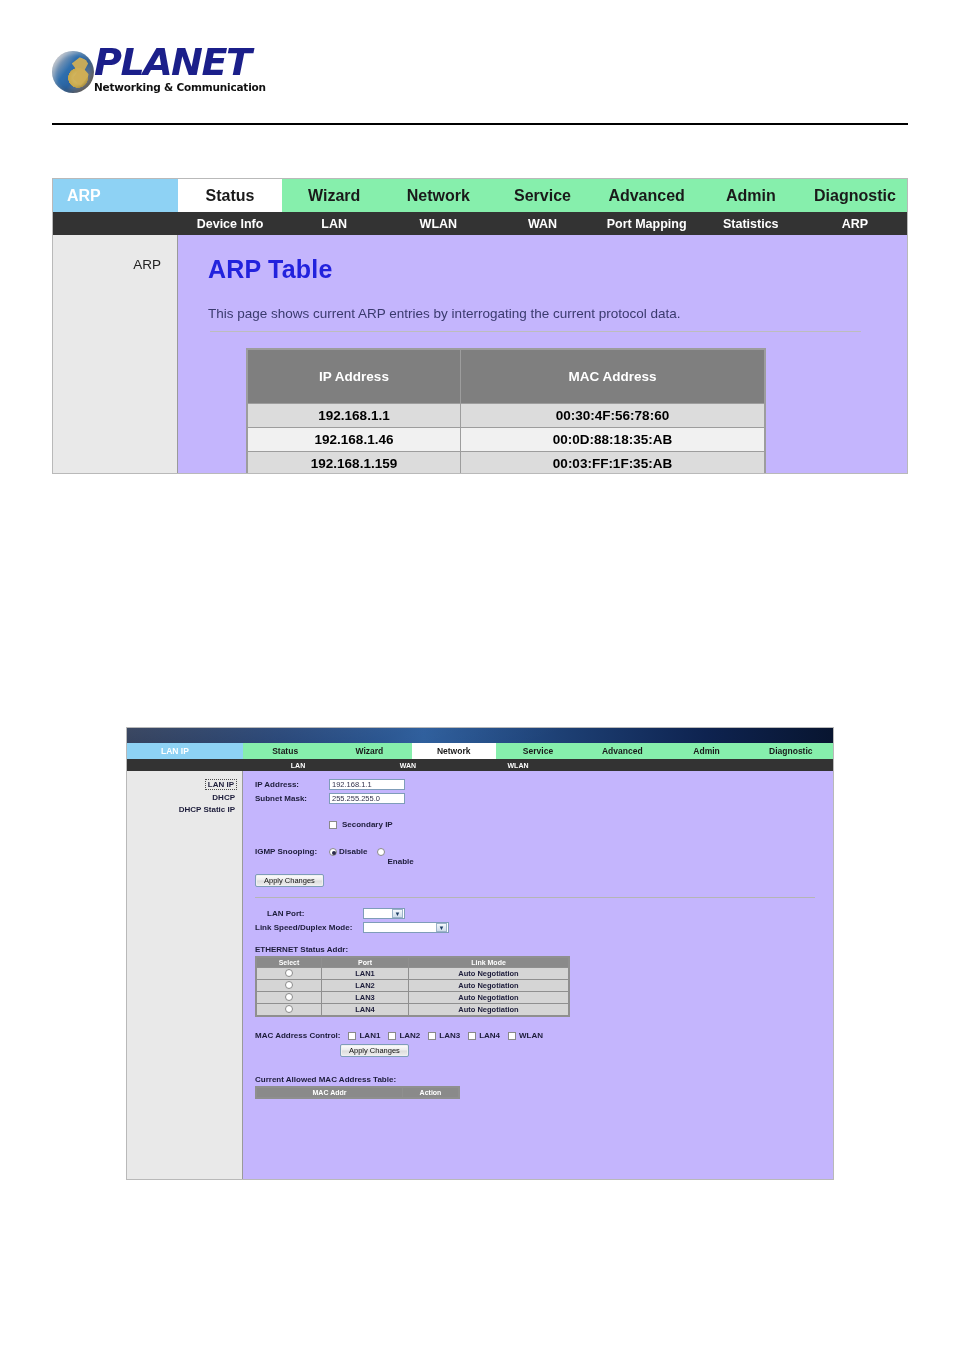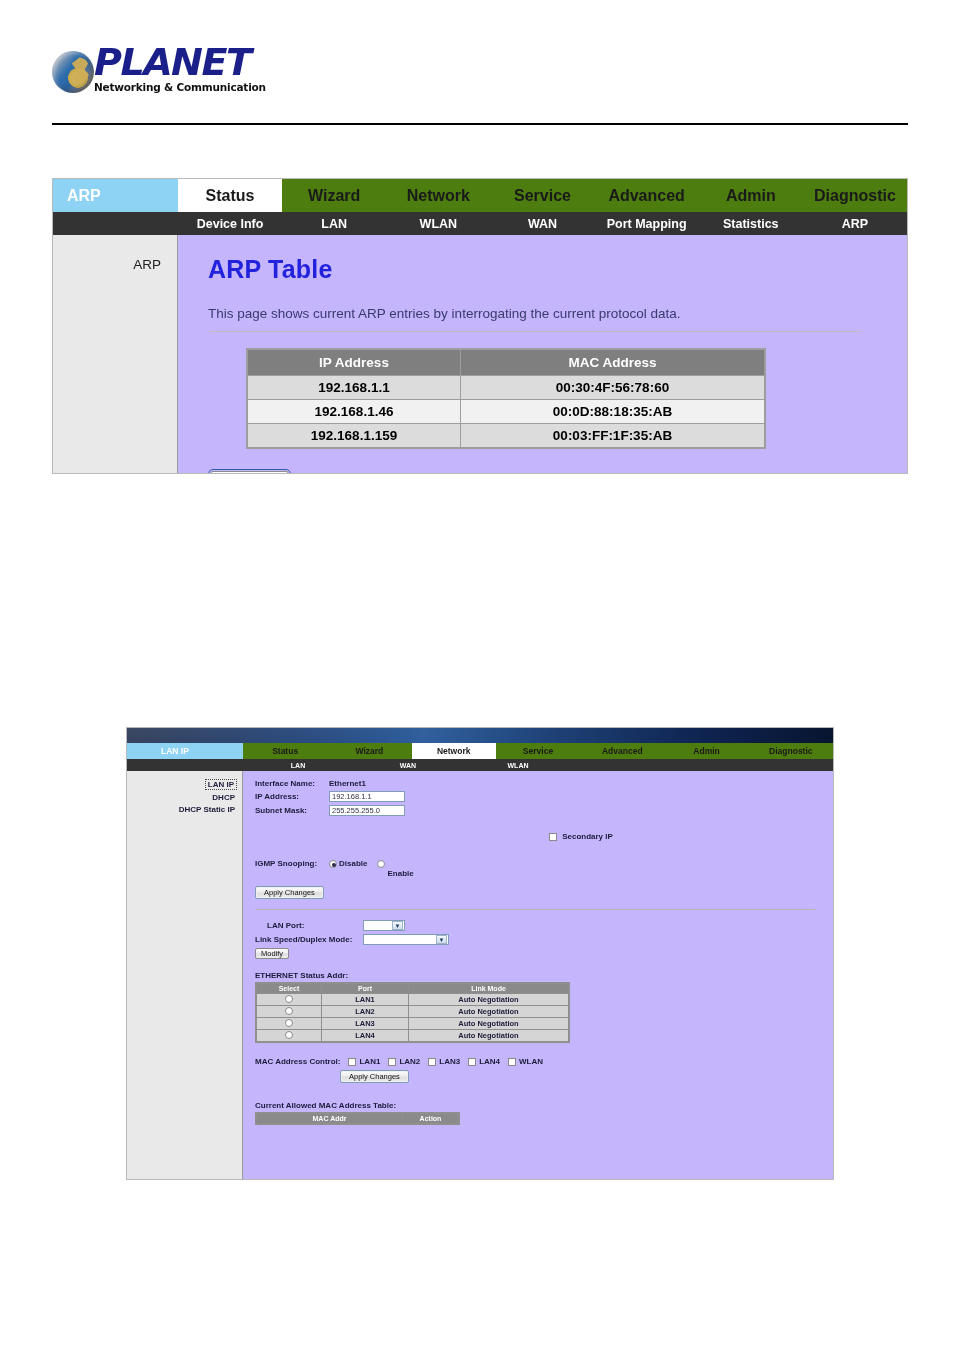--- a/index.html
+++ b/index.html
@@ -102,21 +102,21 @@
     display: flex;
     align-items: center;
   }
   .nav-tab {
     flex: 1 1 0;
     display: flex;
     align-items: center;
     justify-content: center;
     color: #1a1a1a;
     font-weight: 700;
-    background: #4d7c0f;
+    background: #86efac;
     white-space: nowrap;
   }
   .nav-tab.active {
     background: #ffffff;
   }
   .subbar {
     display: flex;
     width: 100%;
     background: #333333;
     align-items: stretch;
@@ -197,21 +197,21 @@
   }
   table.grid td {
     background: #dcdcdc;
     color: #000000;
     text-align: center;
     font-weight: 700;
   }
   table.grid tr.alt td { background: #f1f1f1; text-align: center; }
 
   #arp-table { margin: 0 auto 0 38px; width: 520px; }
-  #arp-table th { font-size: 13.5px; padding: 5px 4px; }
+  #arp-table th { font-size: 13.5px; padding: 19px 4px; }
   #arp-table td { font-size: 13.5px; padding: 4px; }
   #arp-table .col-ip { width: 212px; }
 
   .btn {
     background: linear-gradient(180deg,#fdfdfd 0%, #ececec 48%, #dcdcdc 52%, #efefef 100%);
     border: 1px solid #8b8b8b;
     border-radius: 3px;
     color: #111111;
     cursor: default;
     font-family: "Liberation Sans", sans-serif;
@@ -443,36 +443,32 @@
     <div class="body-row" style="height:410px;">
 
       <div class="side">
         <div class="side-item sel">LAN IP</div>
         <div class="side-item">DHCP</div>
         <div class="side-item">DHCP Static IP</div>
       </div>
 
       <div class="content frm">
 
-        <div class="frm-row">
-          <span class="frm-label">Interface Name:</span>
-          <span class="frm-val">Ethernet1</span>
-        </div>
 
         <div class="frm-row">
           <span class="frm-label">IP Address:</span>
           <input class="txt" style="width: 76px;" value="192.168.1.1">
         </div>
 
         <div class="frm-row">
           <span class="frm-label">Subnet Mask:</span>
           <input class="txt" style="width: 76px;" value="255.255.255.0">
         </div>
 
-        <div class="frm-row" style="margin-top:16px;justify-content:center;">
+        <div class="frm-row" style="margin-top:16px;">
           <span class="frm-label"></span>
           <span class="cbx"></span>
           <span style="margin-left:5px;">Secondary IP</span>
         </div>
 
         <div class="frm-row" style="margin-top:8px;">
           <span class="frm-label">IGMP Snooping:</span>
           <span class="rdo on"></span>
           <span style="margin:0 10px 0 2px;">Disable</span>
           <span class="rdo"></span>
@@ -492,23 +488,20 @@
           </span>
         </div>
 
         <div class="frm-row">
           <span style="width:108px;flex:0 0 108px;">Link Speed/Duplex Mode:</span>
           <span class="sel" style="width:86px;">
             <span class="arrow">▼</span>
           </span>
         </div>
 
-        <div style="margin-top:3px;">
-          <button class="btn btn-sm" style="padding:0 5px;">Modify</button>
-        </div>
 
         <div style="margin-top:12px;">
           <div class="cap">ETHERNET Status Addr:</div>
           <table class="tbl2" style="width:315px;">
             <thead>
               <tr>
                 <th style="width:64px;">Select</th>
                 <th style="width:86px;">Port</th>
                 <th>Link Mode</th>
               </tr>

